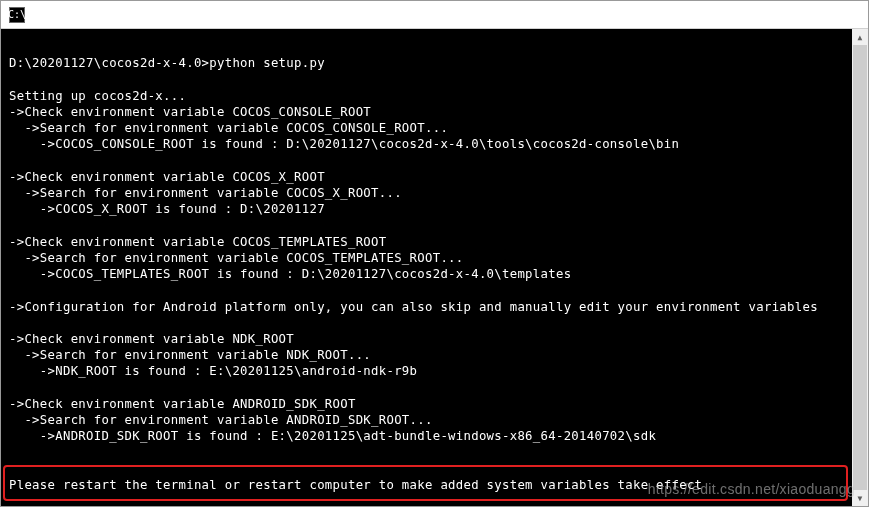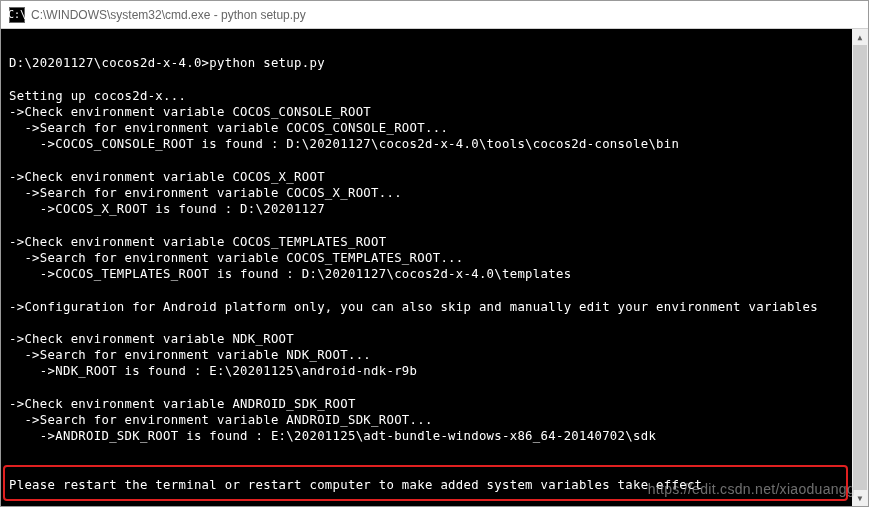--- a/index.html
+++ b/index.html
@@ -112,21 +112,20 @@
       height: 100%;
       background: #cdcdcd;
     }
   </style>
 </head>
 <body>
 
 <div class="window">
   <div class="titlebar">
     <div class="titlebar-icon">C:\</div>
-    <div class="titlebar-text">C:\WINDOWS\system32\cmd.exe - python  setup.py</div>
   </div>
   <div class="terminal" id="terminal">
 D:\20201127\cocos2d-x-4.0&gt;python setup.py
 
 Setting up cocos2d-x...
 -&gt;Check environment variable COCOS_CONSOLE_ROOT
   -&gt;Search for environment variable COCOS_CONSOLE_ROOT...
     -&gt;COCOS_CONSOLE_ROOT is found : D:\20201127\cocos2d-x-4.0\tools\cocos2d-console\bin
 
 -&gt;Check environment variable COCOS_X_ROOT

